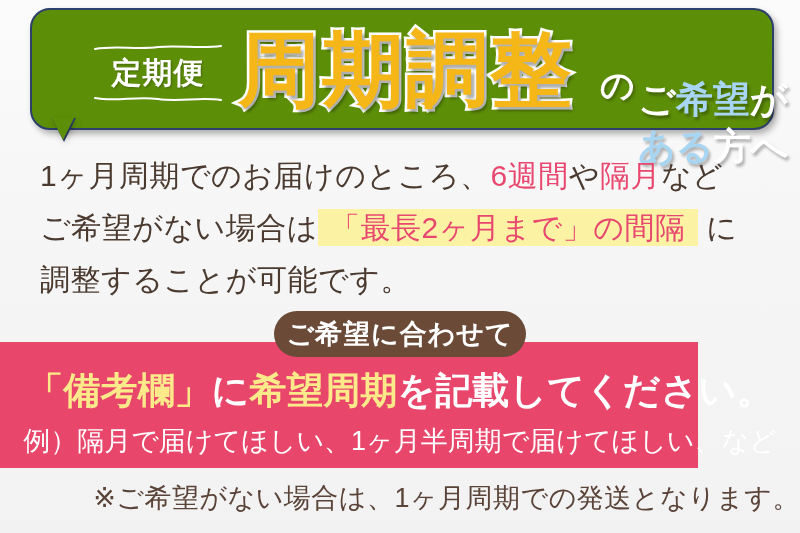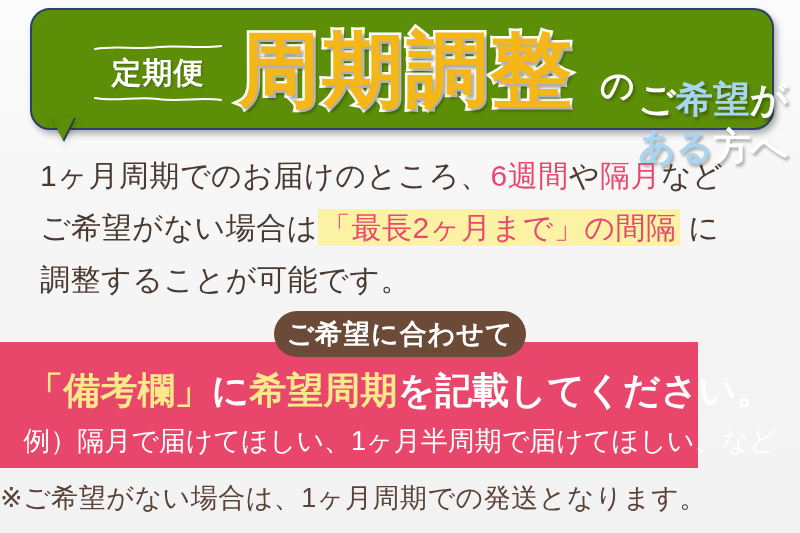--- a/index.html
+++ b/index.html
@@ -108,21 +108,21 @@
     line-height:52px;
     color:#4a3a30;
     letter-spacing:0.5px;
     white-space:nowrap;
   }
   .body-copy .ln{display:block;}
   .pink{color:#e8486f;}
   .hl{
     background:#fbf2a4;
     color:#e8486f;
-    padding:2px 3px;
+    padding:2px 12px;
     box-decoration-break:clone;
   }
 
   
   .badge{
     position:absolute;left:274px;top:311px;
     width:252px;height:46px;
     background:#6b4a37;
     border-radius:23px;
     display:flex;align-items:center;justify-content:center;
@@ -155,21 +155,21 @@
     font-size:27px;
     line-height:38px;
     color:#ffffff;
     letter-spacing:0px;
     white-space:nowrap;
   }
 
   
   .footnote{
     position:absolute;left:0;top:478px;width:800px;
-    text-align:left;
+    text-align:right;
     font-size:27px;
     line-height:40px;
     color:#5a4338;
     letter-spacing:0.5px;
     white-space:nowrap;
   }
 </style>
 </head>
 <body>
 

